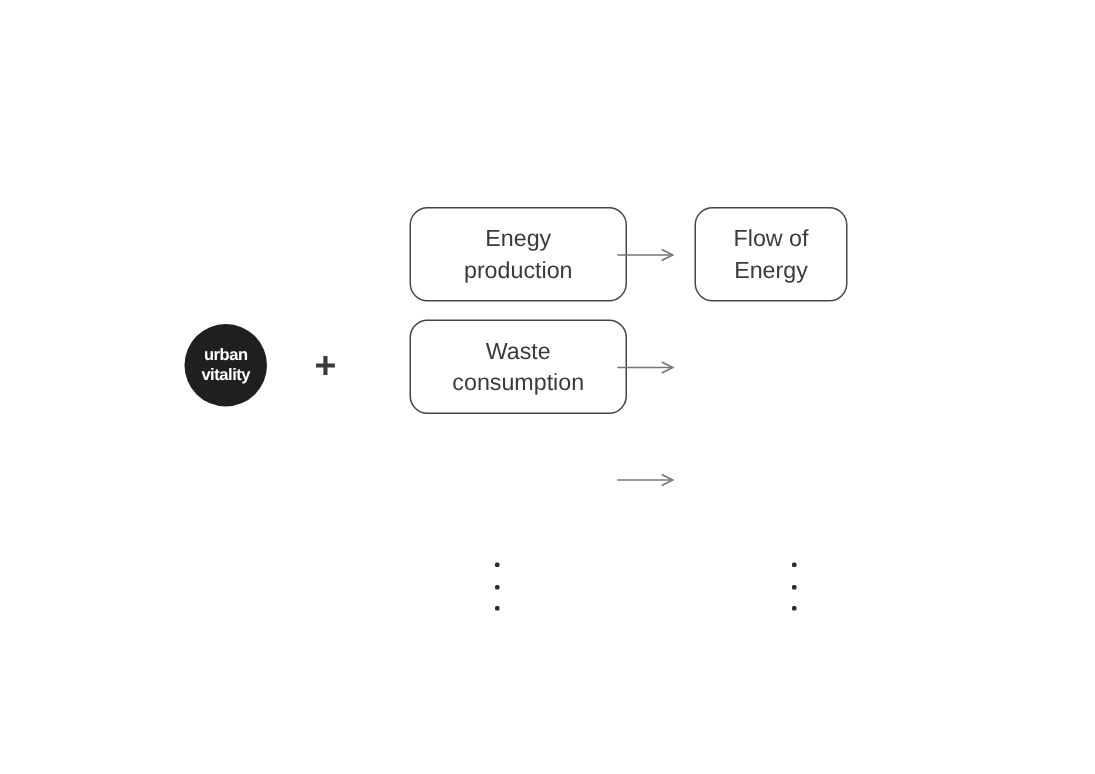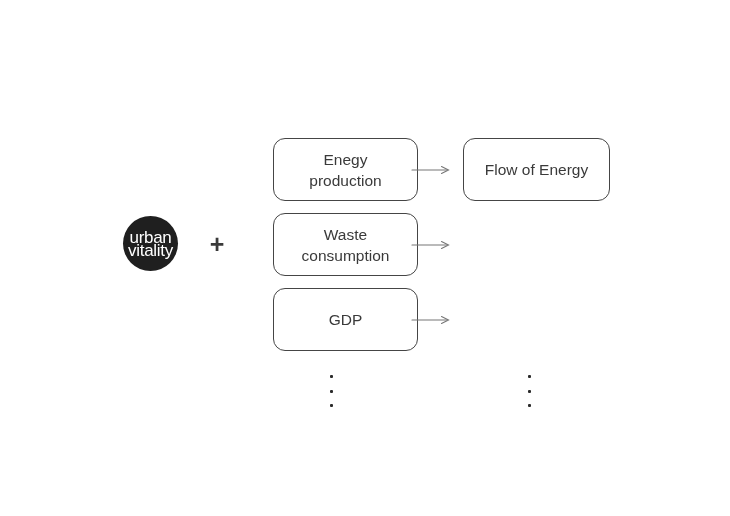--- a/index.html
+++ b/index.html
@@ -14,22 +14,22 @@
   .badge {
     position: absolute;
     left: 123px; top: 216px;
     width: 55px; height: 55px;
     border-radius: 50%;
     background: var(--badge-bg, #1f1f1f);
     display: flex; align-items: center; justify-content: center;
   }
   .badge-label {
     color: var(--badge-text, #ffffff);
-    font-weight: normal;
-    font-size: 17px;
+    font-weight: bold;
+    font-size: 11px;
     line-height: 13px;
     letter-spacing: -0.3px;
     text-align: center;
     white-space: pre-line;
   }
   .plus {
     position: absolute;
     left: 204px; top: 231px;
     width: 26px;
     text-align: center;
@@ -48,21 +48,21 @@
     display: flex; align-items: center; justify-content: center;
   }
   .box span {
     font-size: 15.5px;
     line-height: 21px;
     color: var(--text, #3a3a3a);
     text-align: center;
     white-space: pre-line;
   }
   .box.left  { left: 273px; width: 145px; }
-  .box.right { left: 463px; width: 147px; }
+  .box.right { left: 463px; width: 102px; }
   .r0 { top: 138px; }
   .r1 { top: 213px; }
   .r2 { top: 288px; }
   .arrow { position: absolute; left: 411px; width: 40px; height: 12px; }
   .arrow.a0 { top: 164px; }
   .arrow.a1 { top: 239px; }
   .arrow.a2 { top: 314px; }
   .arrow line, .arrow path {
     stroke: var(--arrow, #767676);
     stroke-width: 1.1;
@@ -109,23 +109,20 @@
 
   <div class="box left r1">
     <span>Waste
 consumption</span>
   </div>
   <svg class="arrow a1" viewBox="0 0 40 12">
     <line x1="1" y1="6" x2="36" y2="6"></line>
     <path d="M30.5 2.5 L37.5 6 L30.5 9.5"></path>
   </svg>
 
-  <div class="box left r2">
-    <span>GDP</span>
-  </div>
   <svg class="arrow a2" viewBox="0 0 40 12">
     <line x1="1" y1="6" x2="36" y2="6"></line>
     <path d="M30.5 2.5 L37.5 6 L30.5 9.5"></path>
   </svg>
 
   <div class="dots left-col">
     <i></i>
       <i></i>
       <i></i>
   </div>

